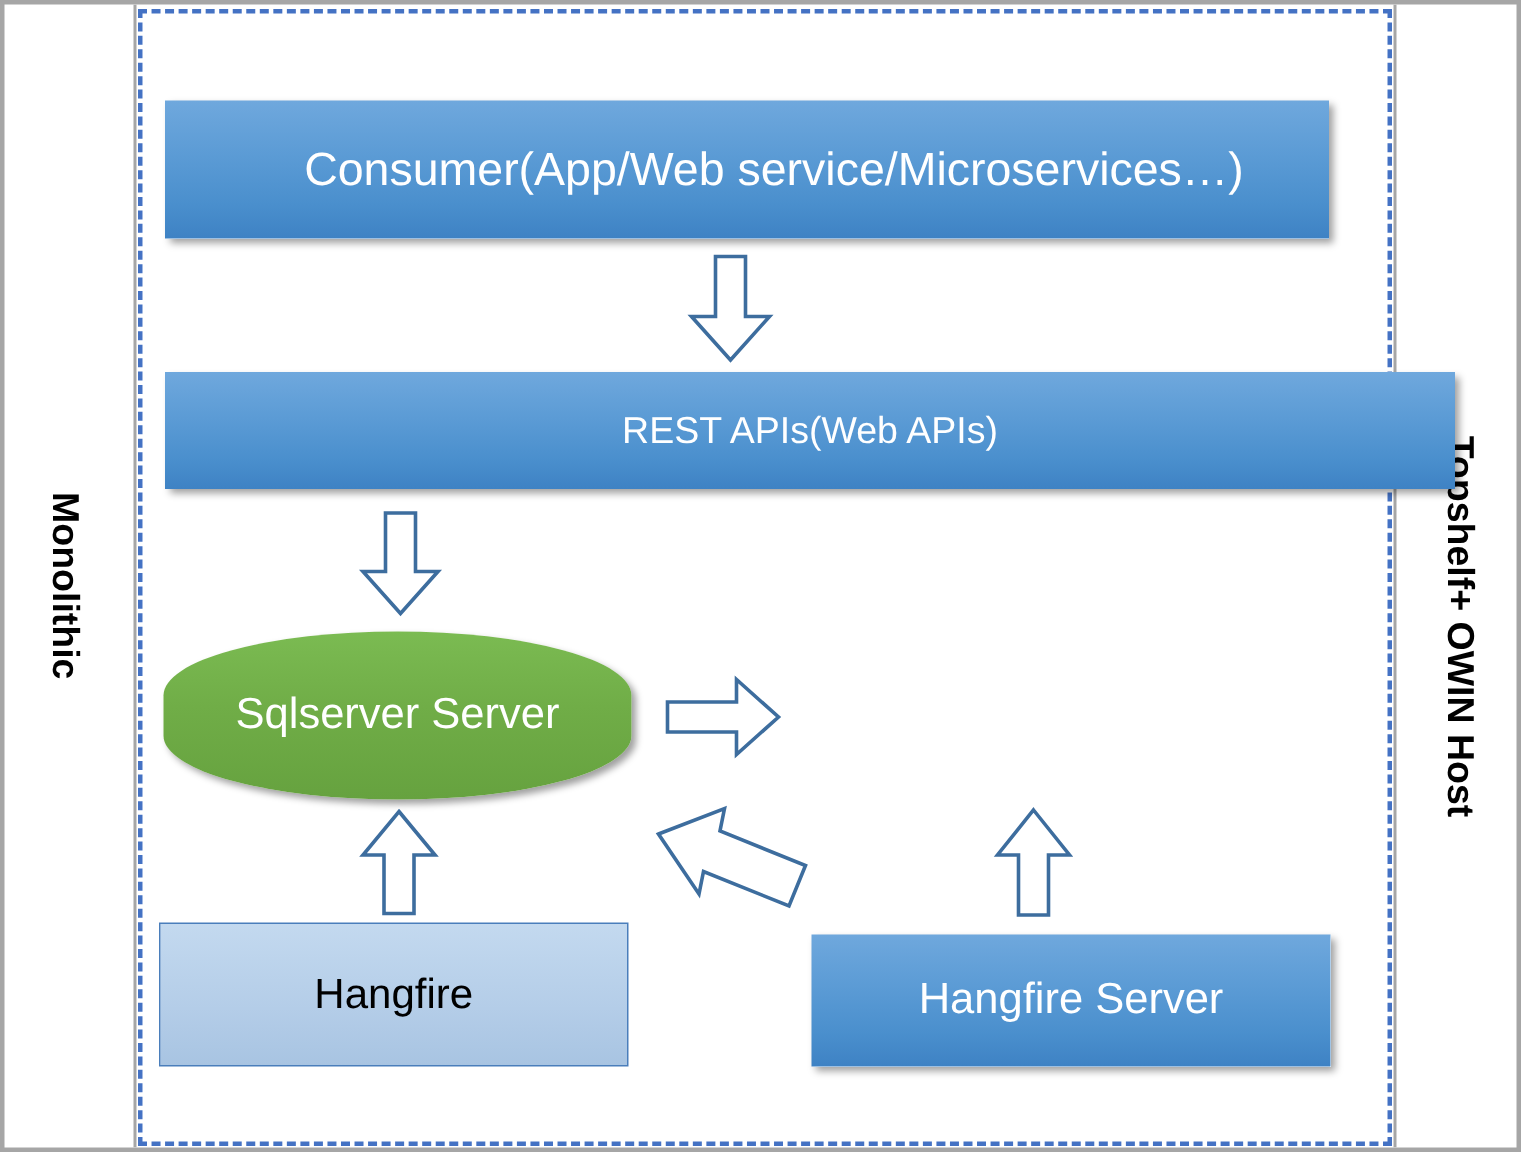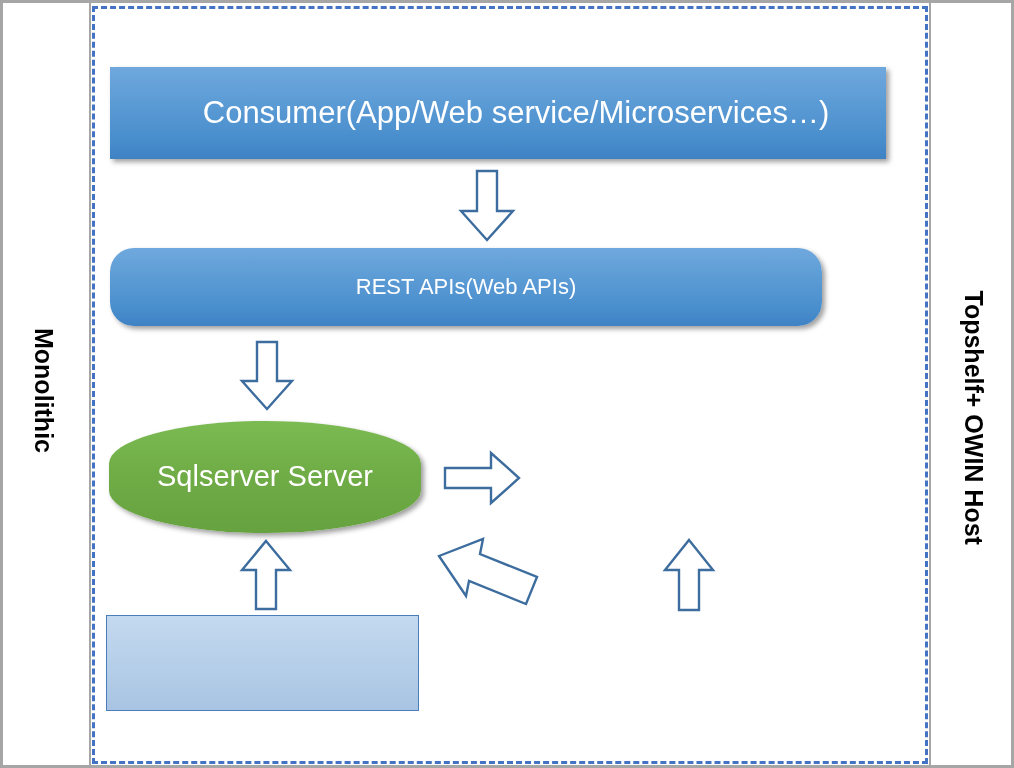--- a/index.html
+++ b/index.html
@@ -105,23 +105,22 @@
     border: 1px solid #4a7ebb;
   }
 
   
   #consumer-box {
     left: 107px; top: 64px; width: 776px; height: 92px;
     font-size: 31px;
     padding-left: 36px;
   }
   #rest-api-box {
-    left: 107px; top: 245px; width: 712px; height: 78px;
-    font-size: 22px;
-    border-radius: 24px;
+    left: 107px; top: 245px; width: 860px; height: 78px;
+    font-size: 25px;
   }
   #sqlserver-cylinder {
     left: 106px; top: 418px; width: 312px; height: 112px;
     font-size: 29px;
   }
   #msmq-box {
     left: 538px; top: 424px; width: 346px; height: 90px;
     font-size: 29px;
   }
   #hangfire-server-box {
@@ -158,22 +157,24 @@
   <div class="side-label right-label">Topshelf+ OWIN Host</div>
 
   <div id="consumer-box" class="shape blue-grad box-shadow">Consumer(App/Web service/Microservices…)</div>
 
   <div id="rest-api-box" class="shape blue-grad box-shadow">REST APIs(Web APIs)</div>
 
   <div id="sqlserver-cylinder" class="shape green-cyl box-shadow">Sqlserver Server</div>
 
 
   <div id="hangfire-dashboard-box" class="shape light-blue-box two-line">
+    <span>Hangfire</span>
   </div>
 
+  <div id="hangfire-server-box" class="shape blue-grad box-shadow">Hangfire Server</div>
 
   <svg class="arrow-svg" style="left:455px; top:166px;" width="58" height="74" viewBox="0 0 58 74">
     <path class="arrow-path" d="M19,2 L39,2 L39,42 L55,42 L29,71 L3,42 L19,42 Z"></path>
   </svg>
 
   <svg class="arrow-svg" style="left:236px; top:337px;" width="56" height="72" viewBox="0 0 56 72">
     <path class="arrow-path" d="M18,2 L38,2 L38,41 L53,41 L28,69 L3,41 L18,41 Z"></path>
   </svg>
 
   <svg class="arrow-svg" style="left:440px; top:447px;" width="78" height="56" viewBox="0 0 78 56">

